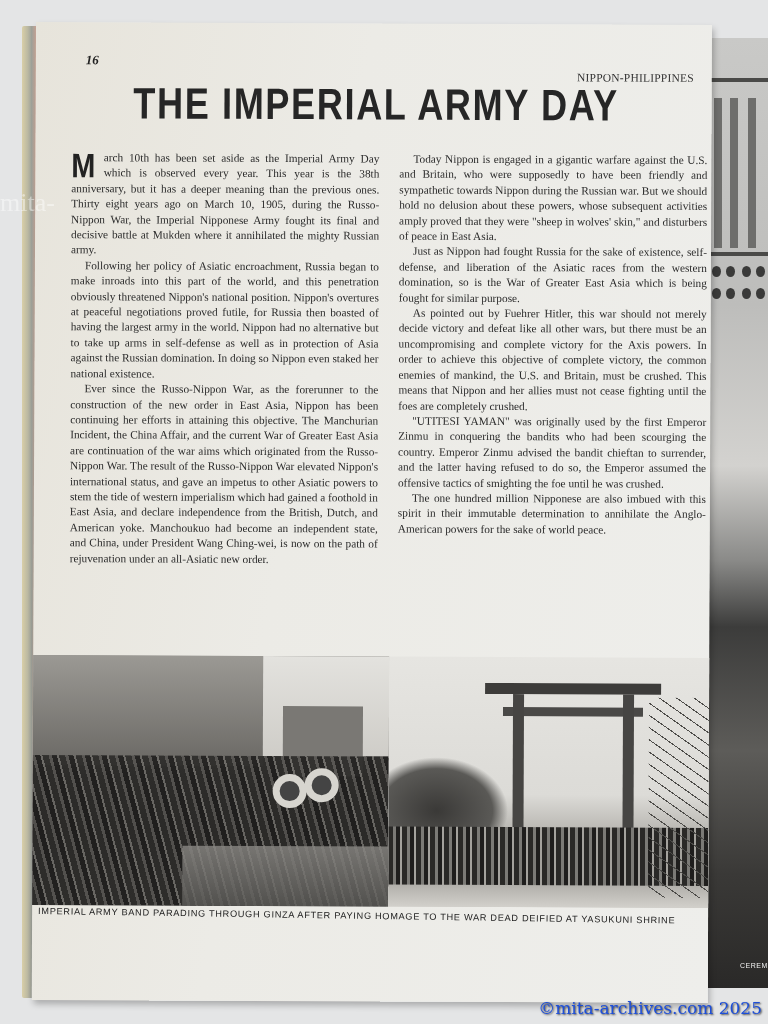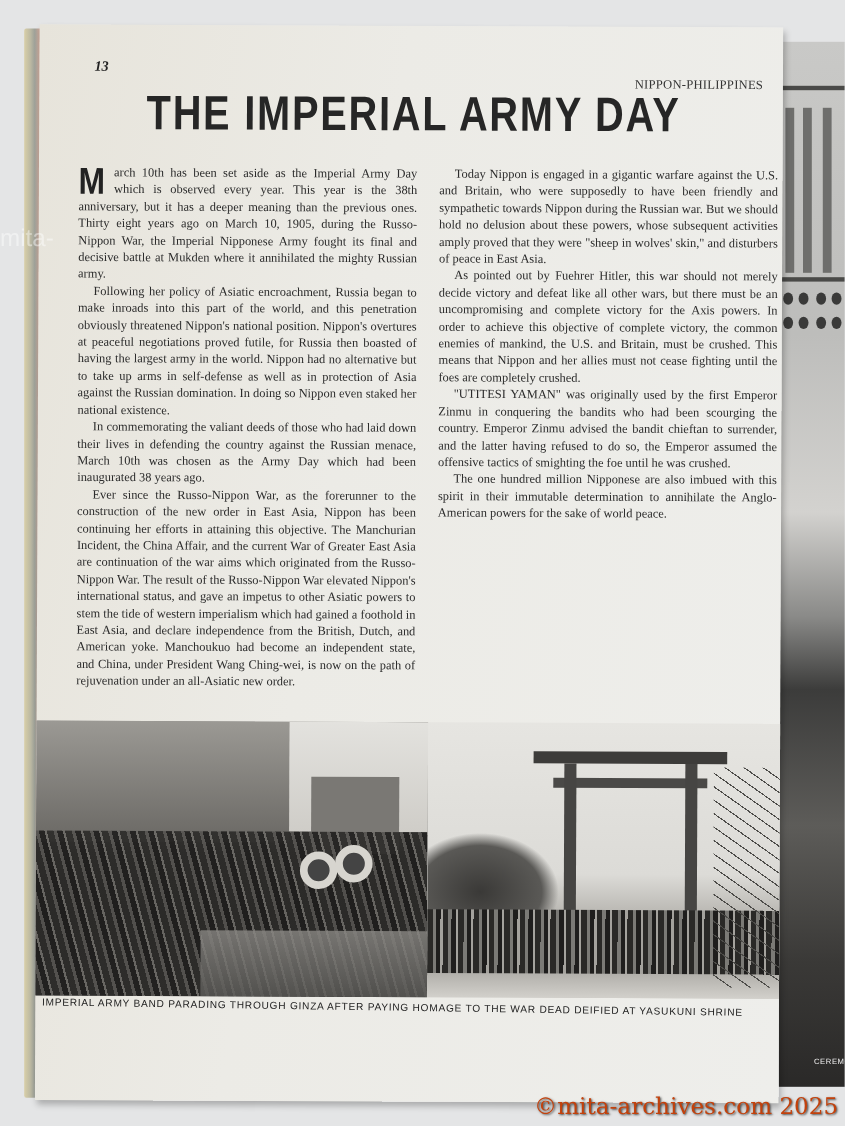--- a/index.html
+++ b/index.html
@@ -90,26 +90,26 @@
   .branch { position: absolute; right: 0; top: 40px; width: 60px; height: 200px;
     background: repeating-linear-gradient(35deg, transparent 0 9px, #4d4c49 9px 10px); }
   .photo-caption {
     position: absolute; left: 6px; top: 884px; width: 670px;
     font-family: "Liberation Sans", sans-serif; font-size: 9.2px; letter-spacing: 0.7px;
     color: #222; white-space: nowrap;
     transform: rotate(0.6deg); transform-origin: left;
   }
   .copyright {
     position: absolute; right: 6px; bottom: 6px;
-    font-family: "DejaVu Serif", serif; font-size: 21px; color: #c2410c;
+    font-family: "DejaVu Serif", serif; font-size: 17px; color: #1d4ed8;
     text-shadow: 1px 1px 2px rgba(0,0,0,0.7);
   }
   .ghost-mark {
     position: absolute; left: 0; top: 188px;
-    font-family: Liberation Sans, sans-serif; font-size: 22px; color: rgba(255,255,255,0.45); margin-top: 16px;
+    font-family: Liberation Serif, serif; font-size: 26px; color: rgba(255,255,255,0.45);
   }
 </style>
 </head>
 <body>
 
 <div class="spine"></div>
 
 <div class="next-page">
   <div class="ring" style="top:40px"></div>
   <div class="col" style="left:6px"></div>
@@ -121,33 +121,33 @@
   <div class="win" style="left:34px;top:228px"></div>
   <div class="win" style="left:48px;top:228px"></div>
   <div class="win" style="left:4px;top:250px"></div>
   <div class="win" style="left:18px;top:250px"></div>
   <div class="win" style="left:34px;top:250px"></div>
   <div class="win" style="left:48px;top:250px"></div>
   <span class="next-caption">CEREMO</span>
 </div>
 
 <div class="page">
-  <span class="page-number">13</span>
+  <span class="page-number">16</span>
   <span class="running-head">NIPPON-PHILIPPINES</span>
   <h1 class="headline">THE IMPERIAL ARMY DAY</h1>
 
   <div class="columns">
     <div class="col-text">
       <p class="first"><span class="dropcap">M</span><span>arch 10th has been set aside as the Imperial Army Day which is observed every year. This year is the 38th anniversary, but it has a deeper meaning than the previous ones. Thirty eight years ago on March 10, 1905, during the Russo-Nippon War, the Imperial Nipponese Army fought its final and decisive battle at Mukden where it annihilated the mighty Russian army.</span></p>
       <p>Following her policy of Asiatic encroachment, Russia began to make inroads into this part of the world, and this penetration obviously threatened Nippon's national position. Nippon's overtures at peaceful negotiations proved futile, for Russia then boasted of having the largest army in the world. Nippon had no alternative but to take up arms in self-defense as well as in protection of Asia against the Russian domination. In doing so Nippon even staked her national existence.</p>
-      <p>In commemorating the valiant deeds of those who had laid down their lives in defending the country against the Russian menace, March 10th was chosen as the Army Day which had been inaugurated 38 years ago.</p>
       <p>Ever since the Russo-Nippon War, as the forerunner to the construction of the new order in East Asia, Nippon has been continuing her efforts in attaining this objective. The Manchurian Incident, the China Affair, and the current War of Greater East Asia are continuation of the war aims which originated from the Russo-Nippon War. The result of the Russo-Nippon War elevated Nippon's international status, and gave an impetus to other Asiatic powers to stem the tide of western imperialism which had gained a foothold in East Asia, and declare independence from the British, Dutch, and American yoke. Manchoukuo had become an independent state, and China, under President Wang Ching-wei, is now on the path of rejuvenation under an all-Asiatic new order.</p>
     </div>
     <div class="col-text">
       <p>Today Nippon is engaged in a gigantic warfare against the U.S. and Britain, who were supposedly to have been friendly and sympathetic towards Nippon during the Russian war. But we should hold no delusion about these powers, whose subsequent activities amply proved that they were "sheep in wolves' skin," and disturbers of peace in East Asia.</p>
+      <p>Just as Nippon had fought Russia for the sake of existence, self-defense, and liberation of the Asiatic races from the western domination, so is the War of Greater East Asia which is being fought for similar purpose.</p>
       <p>As pointed out by Fuehrer Hitler, this war should not merely decide victory and defeat like all other wars, but there must be an uncompromising and complete victory for the Axis powers. In order to achieve this objective of complete victory, the common enemies of mankind, the U.S. and Britain, must be crushed. This means that Nippon and her allies must not cease fighting until the foes are completely crushed.</p>
       <p>"UTITESI YAMAN" was originally used by the first Emperor Zinmu in conquering the bandits who had been scourging the country. Emperor Zinmu advised the bandit chieftan to surrender, and the latter having refused to do so, the Emperor assumed the offensive tactics of smighting the foe until he was crushed.</p>
       <p>The one hundred million Nipponese are also imbued with this spirit in their immutable determination to annihilate the Anglo-American powers for the sake of world peace.</p>
     </div>
   </div>
 
   <div class="photo-strip">
     <div class="photo-left" title="Army band with tubas parading through Ginza street">
       <div class="bldg" style="left:0;top:0;width:230px;height:110px;background:linear-gradient(#9b9994,#6a6864)"></div>
       <div class="sky"></div>

